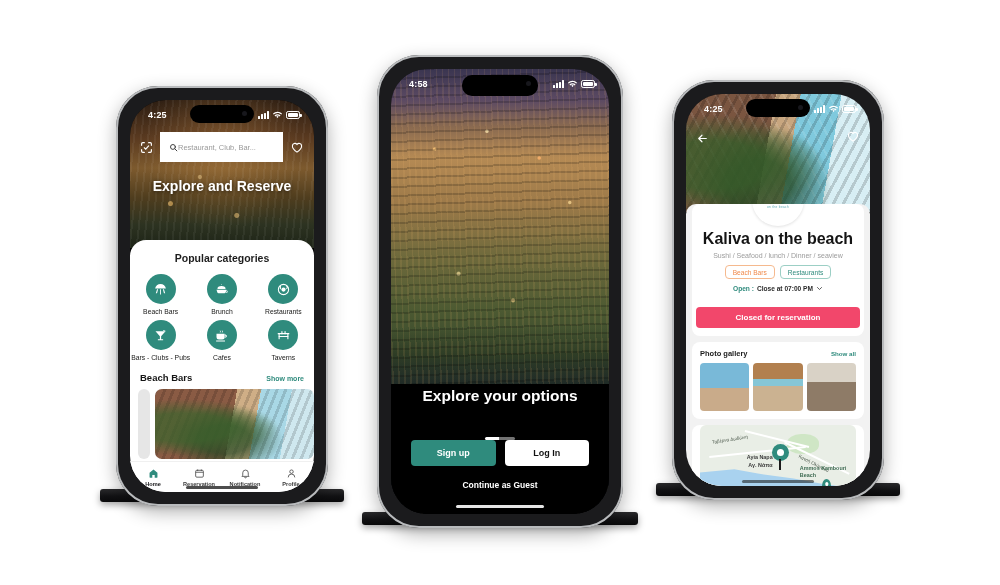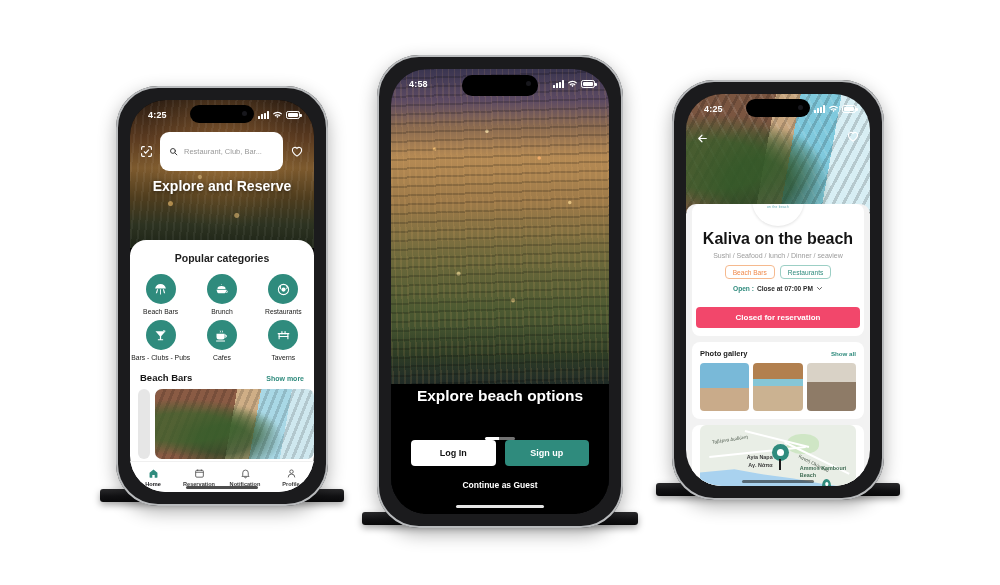--- a/index.html
+++ b/index.html
@@ -94,22 +94,22 @@
     content:"";position:absolute;inset:0;
     background:
       repeating-linear-gradient(96deg, rgba(255,255,255,.05) 0 2px, transparent 2px 7px),
       radial-gradient(ellipse at 50% 30%, rgba(255,180,90,.22), transparent 60%);
   }
   .searchrow {
     position:absolute; top:32px; left:10px; right:10px;
     display:flex;align-items:center;gap:7px;z-index:20;
   }
   .searchbox {
-    flex:1; height:39px; background:#fff; border-radius:9px;
-    display:flex;align-items:center;gap:6px;padding:0 9px;
+    flex:1; height:30px; background:#fff; border-radius:0;
+    display:flex;align-items:center;padding:0 9px;
   }
   .searchbox .ph { font-size:7.5px; color:#9a9a9a; }
   .ico-w { color:#fff; display:flex; }
   .hero-title{
     position:absolute;top:78px;left:0;right:0;text-align:center;
     color:#fff;font-size:14px;font-weight:bold;
     text-shadow:0 1px 4px rgba(0,0,0,.65); z-index:12;
   }
   .sheet{
     position:absolute;top:140px;left:0;right:0;bottom:0;
@@ -486,29 +486,29 @@
             <i></i>
           </span>
         <svg width="11" height="8" viewBox="0 0 24 18">
             <path d="M12 15.5l2.6-2.7a3.7 3.7 0 0 0-5.2 0zM12 10.2c1.9 0 3.6.75 4.9 2l1.8-1.9A9.8 9.8 0 0 0 12 7.5a9.8 9.8 0 0 0-6.7 2.8l1.8 1.9a7 7 0 0 1 4.9-2zM12 4.5c3.3 0 6.3 1.3 8.6 3.4l1.8-1.9A14.7 14.7 0 0 0 12 1.8 14.7 14.7 0 0 0 1.6 6l1.8 1.9A12.4 12.4 0 0 1 12 4.5z" fill="#fff"></path>
           </svg>
         <span class="batt"></span>
       </span>
     </div>
 
     <div class="w-bottom"></div>
-    <div class="w-title">Explore beach options</div>
+    <div class="w-title">Explore your options</div>
     <div class="dots">
         <i></i>
         <i></i>
       </div>
 
     <div class="btnrow">
+      <div class="btn green">Sign up</div>
       <div class="btn light">Log In</div>
-      <div class="btn green">Sign up</div>
     </div>
     <div class="guest">Continue as Guest</div>
     <div class="homeind-lg"></div>
   </div>
 </div>
 
 <div class="base" id="base-detail"></div>
 <div class="phone" id="phone-detail">
   <div class="screen">
 

